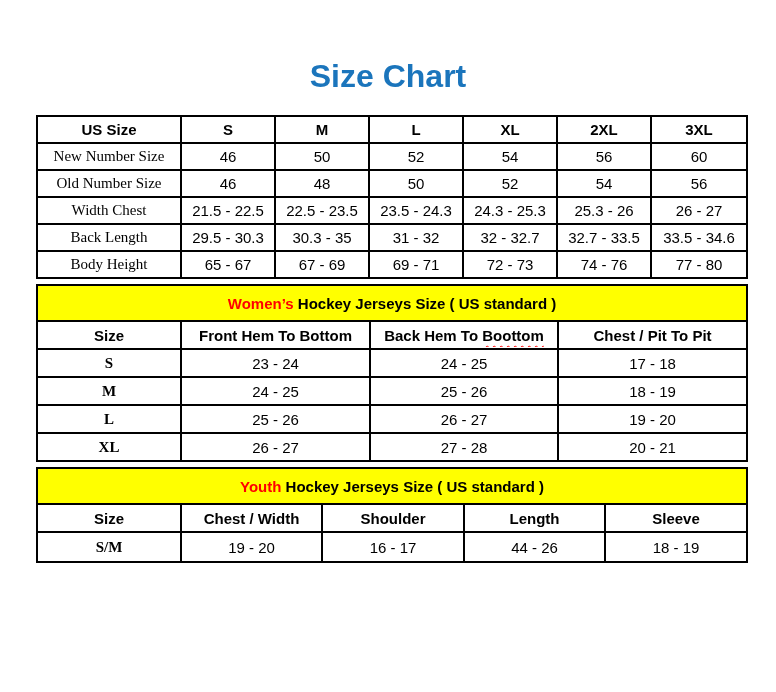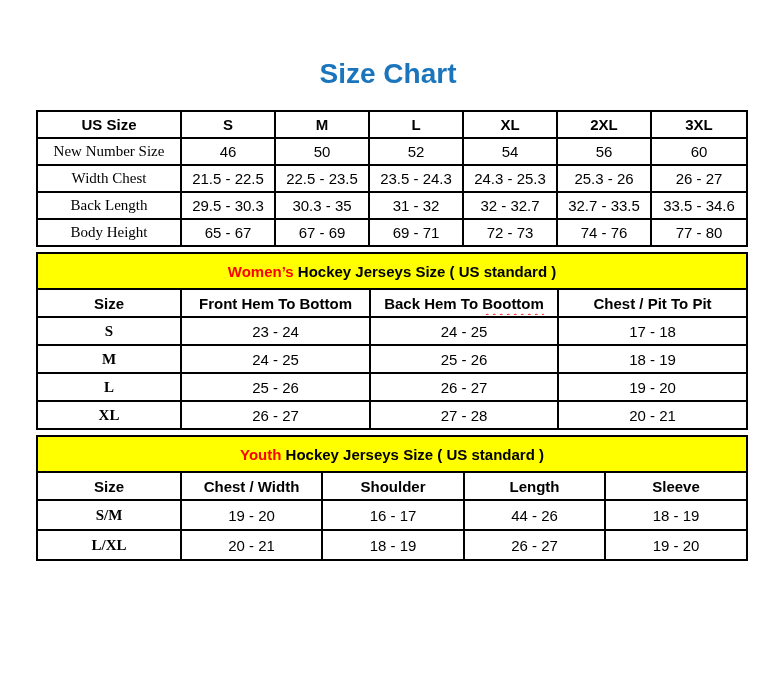--- a/index.html
+++ b/index.html
@@ -10,21 +10,21 @@
   }
   html,body{margin:0;padding:0;}
   body{
     width:776px;height:692px;overflow:hidden;
     background:#FFFFFF;color:#000;
     font-family:"Liberation Sans",sans-serif;
   }
   .page-title{
     margin:58px 0 20px 0;
     text-align:center;
-    font-size:28px;
+    font-size:32px;
     font-weight:bold;
     color:var(--accent);
     letter-spacing:0px;
   }
   .chart{width:710px;margin-left:36px;}
   table.sz{
     border-collapse:collapse;
     table-layout:fixed;
     width:710px;
     margin:0 0 5px 0;
@@ -92,20 +92,29 @@
       <tr>
         <td class="rowlabel">New Number Size</td>
         <td class="val">46</td>
         <td class="val">50</td>
         <td class="val">52</td>
         <td class="val">54</td>
         <td class="val">56</td>
         <td class="val">60</td>
       </tr>
       <tr>
+        <td class="rowlabel">Old Number Size</td>
+        <td class="val">46</td>
+        <td class="val">48</td>
+        <td class="val">50</td>
+        <td class="val">52</td>
+        <td class="val">54</td>
+        <td class="val">56</td>
+      </tr>
+      <tr>
         <td class="rowlabel">Width Chest</td>
         <td class="val">21.5 - 22.5</td>
         <td class="val">22.5 - 23.5</td>
         <td class="val">23.5 - 24.3</td>
         <td class="val">24.3 - 25.3</td>
         <td class="val">25.3 - 26</td>
         <td class="val">26 - 27</td>
       </tr>
       <tr>
         <td class="rowlabel">Back Length</td>
@@ -195,23 +204,16 @@
       </tr>
     </thead>
     <tbody>
       <tr>
         <td class="rowlabel">S/M</td>
         <td class="val">19 - 20</td>
         <td class="val">16 - 17</td>
         <td class="val">44 - 26</td>
         <td class="val">18 - 19</td>
       </tr>
-      <tr>
-        <td class="rowlabel">L/XL</td>
-        <td class="val">20 - 21</td>
-        <td class="val">18 - 19</td>
-        <td class="val">26 - 27</td>
-        <td class="val">19 - 20</td>
-      </tr>
     </tbody>
   </table>
 
 </div>
 
 </body></html>

